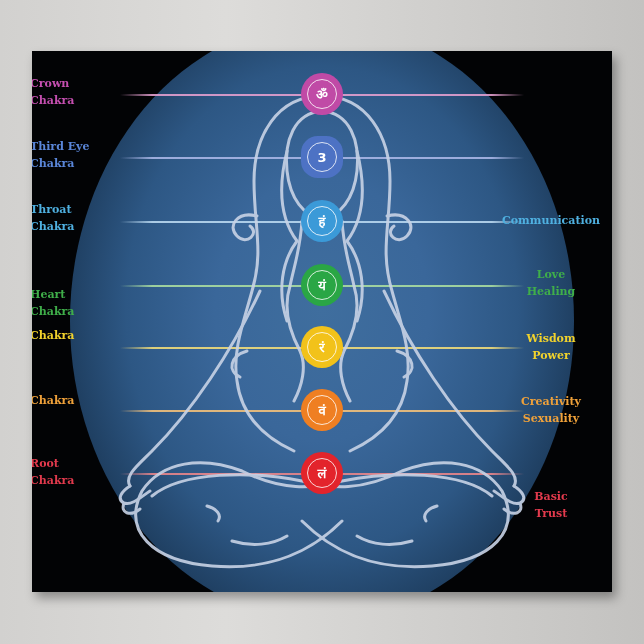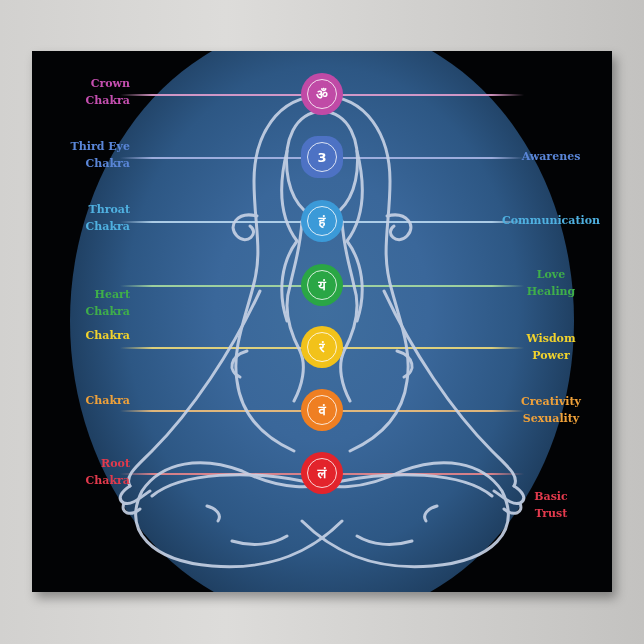--- a/index.html
+++ b/index.html
@@ -19,21 +19,21 @@
     position: absolute; left: 38px; top: -30px; width: 504px; height: 600px;
     border-radius: 50%;
     background: radial-gradient(ellipse at 50% 48%, #3f6e9e 0%, #3a679a 30%, #2d5784 55%, #1c3a5a 75%, #0c1a2a 90%, rgba(2,3,5,0) 100%);
   }
   .hline {
     position: absolute; height: 2px; left: 88px; width: 404px;
     opacity: 0.9;
   }
   .label {
     position: absolute; font-weight: bold; font-size: 11px; line-height: 17px;
-    text-align: right; white-space: nowrap;
+    text-align: left; white-space: nowrap;
   }
   .label.left { width: 100px; left: -2px; }
   .label.right { width: 110px; right: 6px; text-align: center; }
   .chakra {
     position: absolute; width: 42px; height: 42px; border-radius: 50%;
     display: flex; align-items: center; justify-content: center;
     color: #fff; font-size: 13px; font-weight: bold;
   }
   .chakra::before {
     content: ""; position: absolute; inset: -3px; border-radius: 50%;
@@ -145,23 +145,20 @@
       <div>Chakra</div>
     </div>
   <div class="label left" style="top:341px;color:#efa13a;">
       <div>Chakra</div>
     </div>
   <div class="label left" style="top:404px;color:#e23a4d;">
       <div>Root</div>
       <div>Chakra</div>
     </div>
 
-  <div class="label right" style="top:97px;color:#5a86d8;">
-      <div>Awarenes</div>
-    </div>
   <div class="label right" style="top:161px;color:#4fb0e0;">
       <div>Communication</div>
     </div>
   <div class="label right" style="top:279px;color:#f1d22c;">
       <div>Wisdom</div>
       <div>Power</div>
     </div>
   <div class="label right" style="top:215px;color:#3fae4a;">
       <div>Love</div>
       <div>Healing</div>

